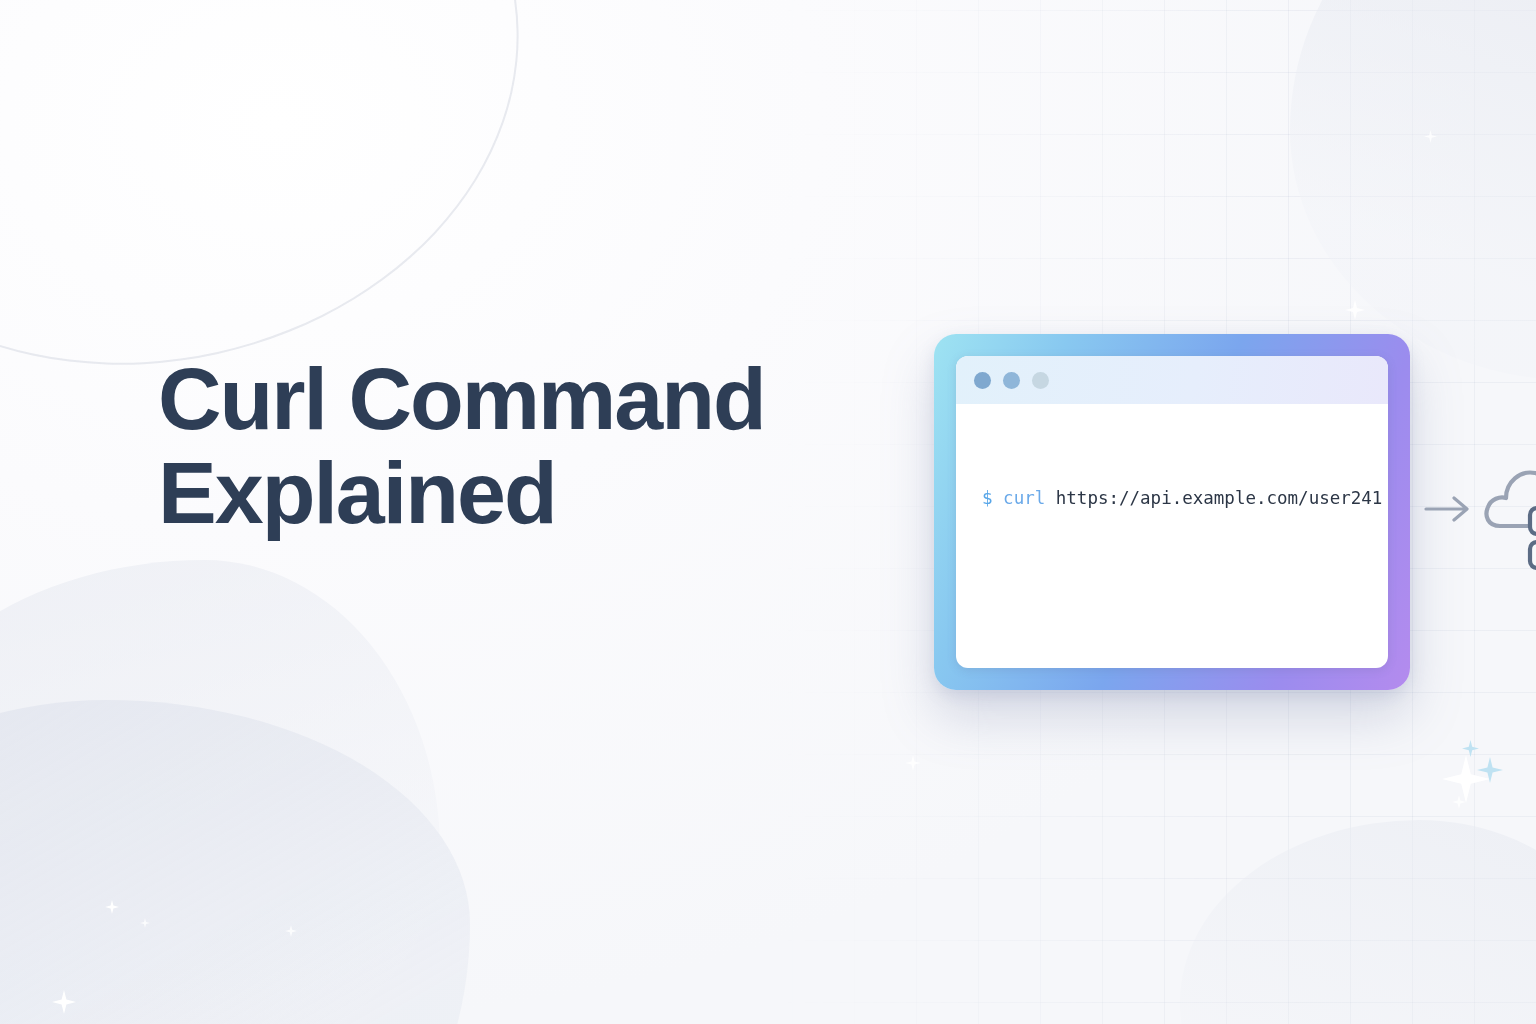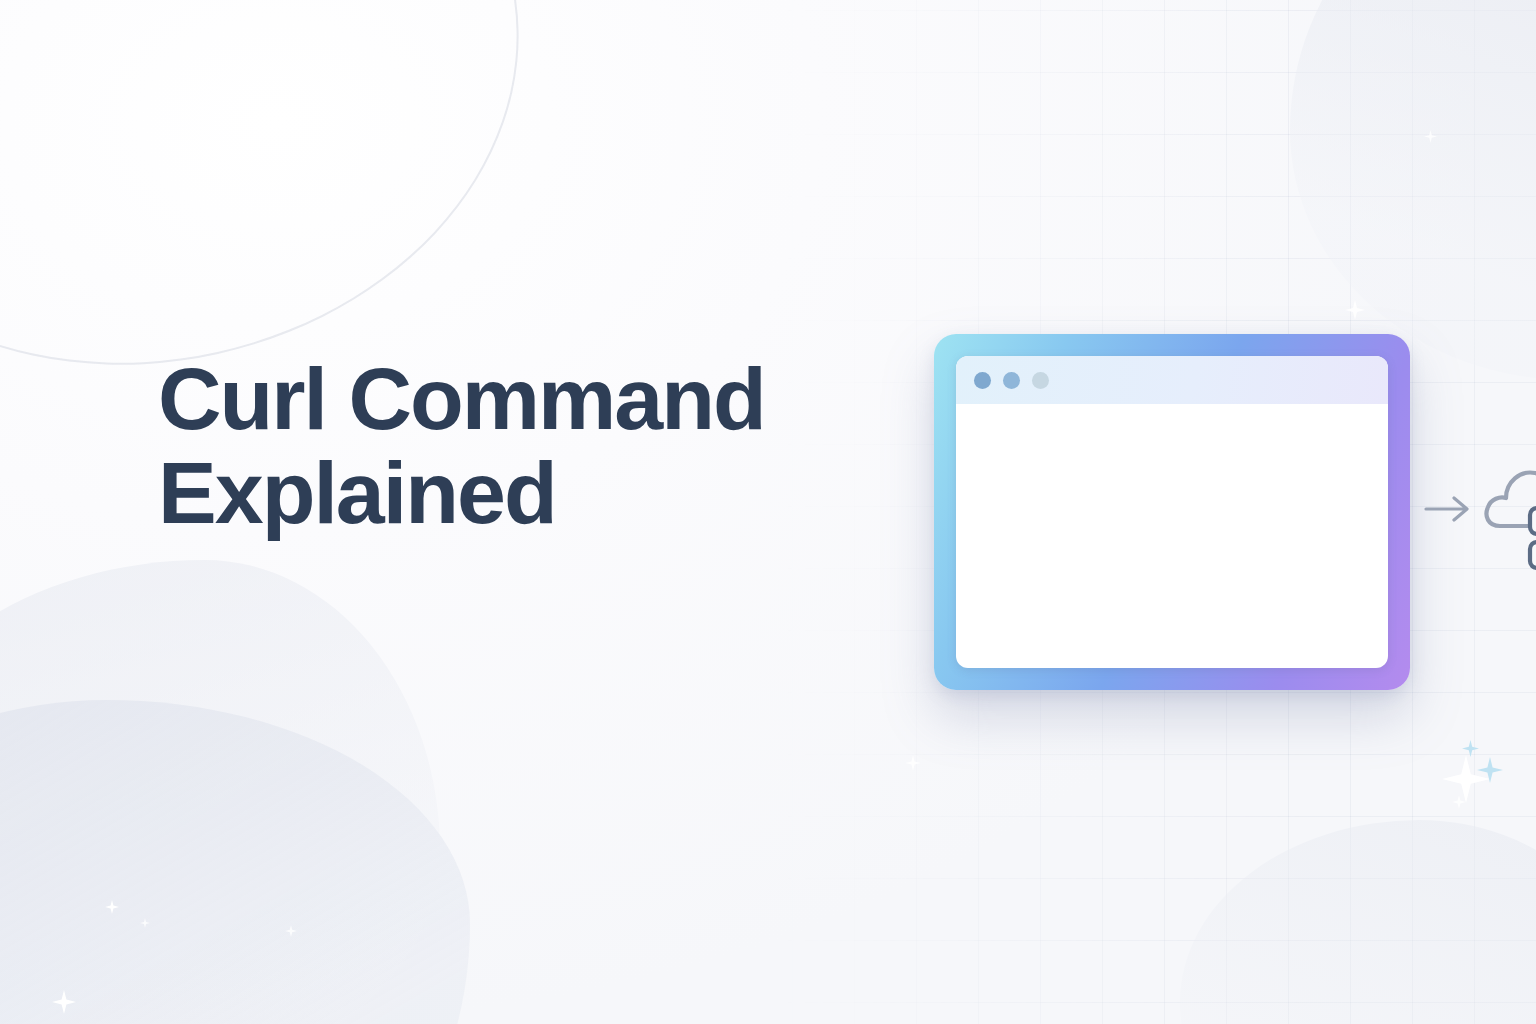--- a/index.html
+++ b/index.html
@@ -241,20 +241,21 @@
   <div class="code-frame">
     <div class="code-window">
 
       <div class="code-titlebar">
         <span class="dot d1"></span>
         <span class="dot d2"></span>
         <span class="dot d3"></span>
       </div>
 
       <div class="code-body">
+        <div class="code-line"><span class="tok-prompt">$</span> <span class="tok-cmd">curl</span> <span class="tok-url">https://api.example.com/user241</span></div>
 
         <div class="code-line gap"></div>
 
         
 
         
 
         
 
         

